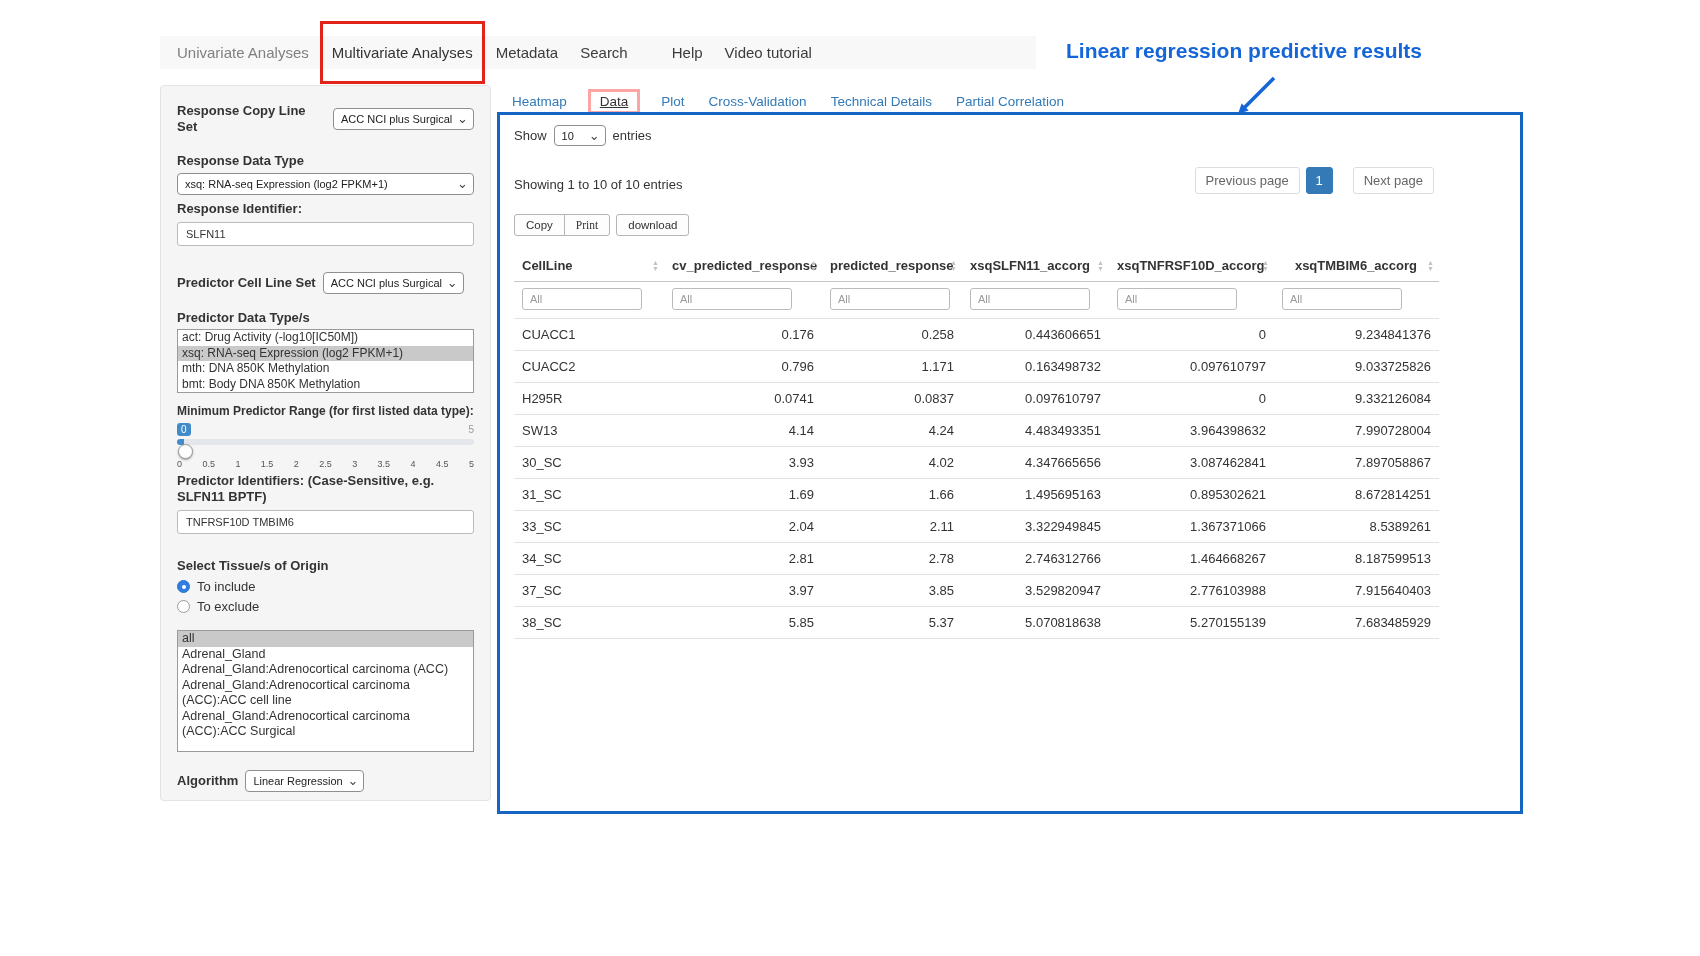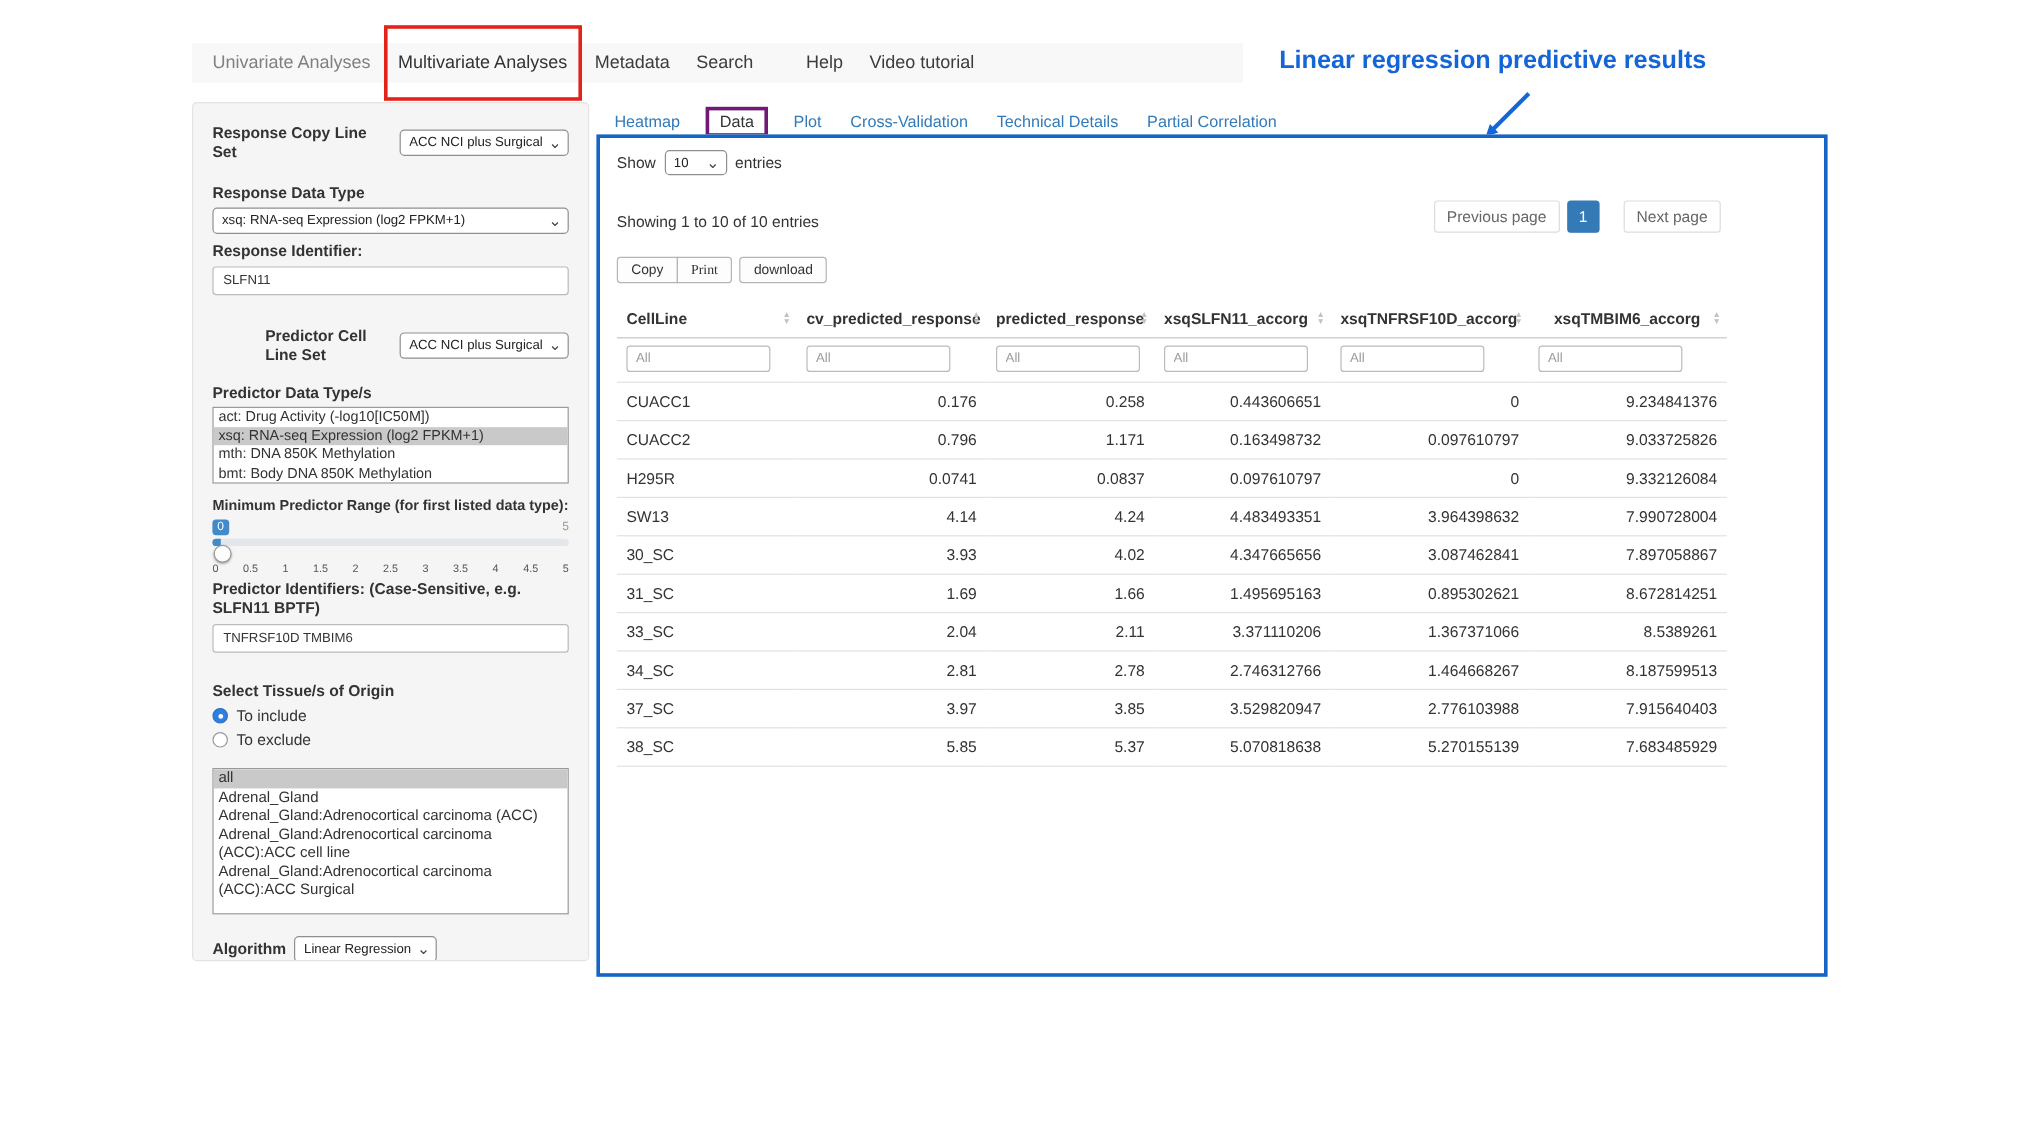--- a/index.html
+++ b/index.html
@@ -71,29 +71,29 @@
   .tick { font-size:9px; color:#555; }
 
   
   .radio-group { margin-top:4px; }
   .radio-row { display:flex; align-items:center; gap:7px; margin-top:5px; font-size:13px; color:#333; cursor:pointer; }
   .radio-dot { width:13px; height:13px; border:1px solid #9b9b9b; border-radius:50%; background:#fff; position:relative; flex:0 0 auto; }
   .radio-dot.checked { background:#2f7fe0; border-color:#2a72c9; }
   .radio-dot.checked::after { content:""; position:absolute; left:4px; top:4px; width:4px; height:4px; border-radius:50%; background:#fff; }
 
   
-  .mt-18 { margin-top:18px; } .mt-16 { margin-top:16px; } .mt-26 { margin-top:26px;margin-left:44px; } .mt-10 { margin-top:10px; } .mt-6 { margin-top:6px; }
+  .mt-18 { margin-top:18px; } .mt-16 { margin-top:16px; } .mt-26 { margin-top:26px; } .mt-10 { margin-top:10px; } .mt-6 { margin-top:6px; }
   .mt-5 { margin-top:5px; } .mt-4 { margin-top:4px; }
   .mt-24 { margin-top:24px; }
 
   
   .tabs { position:absolute; left:512px; top:89px; display:flex; align-items:center; gap:24px; }
   .tab { font-size:13.5px; color:#337ab7; cursor:pointer; white-space:nowrap; }
   .tab.active { color:#333; }
-  .tab.red-box { border:3px solid #701a75; padding:2px 9px; margin:0 -3px; }
+  .tab.red-box { border:3px solid #fca5a5; padding:2px 9px; margin:0 -3px;text-decoration:underline; }
 
   
   .panel {
     position:absolute; left:497px; top:112px; width:1026px; height:702px;
     border:3px solid #1566c4; background:#fff; padding:10px 14px;
   }
   .show-row { display:flex; align-items:center; gap:7px; font-size:13px; }
   .show-row select.ctl { height:21px; width:52px; font-size:11px; }
   .showing-text { margin-top:31px; font-size:13px; }
   .pagination { position:absolute; top:52px; right:86px; display:flex; align-items:center; gap:6px; }
@@ -358,21 +358,21 @@
           <td class="ar">1.69</td>
           <td class="ar">1.66</td>
           <td class="ar">1.495695163</td>
           <td class="ar">0.895302621</td>
           <td class="ar">8.672814251</td>
         </tr>
         <tr class="data-row">
           <td class="al">33_SC</td>
           <td class="ar">2.04</td>
           <td class="ar">2.11</td>
-          <td class="ar">3.371110206</td>
+          <td class="ar">3.322949845</td>
           <td class="ar">1.367371066</td>
           <td class="ar">8.5389261</td>
         </tr>
         <tr class="data-row">
           <td class="al">34_SC</td>
           <td class="ar">2.81</td>
           <td class="ar">2.78</td>
           <td class="ar">2.746312766</td>
           <td class="ar">1.464668267</td>
           <td class="ar">8.187599513</td>

